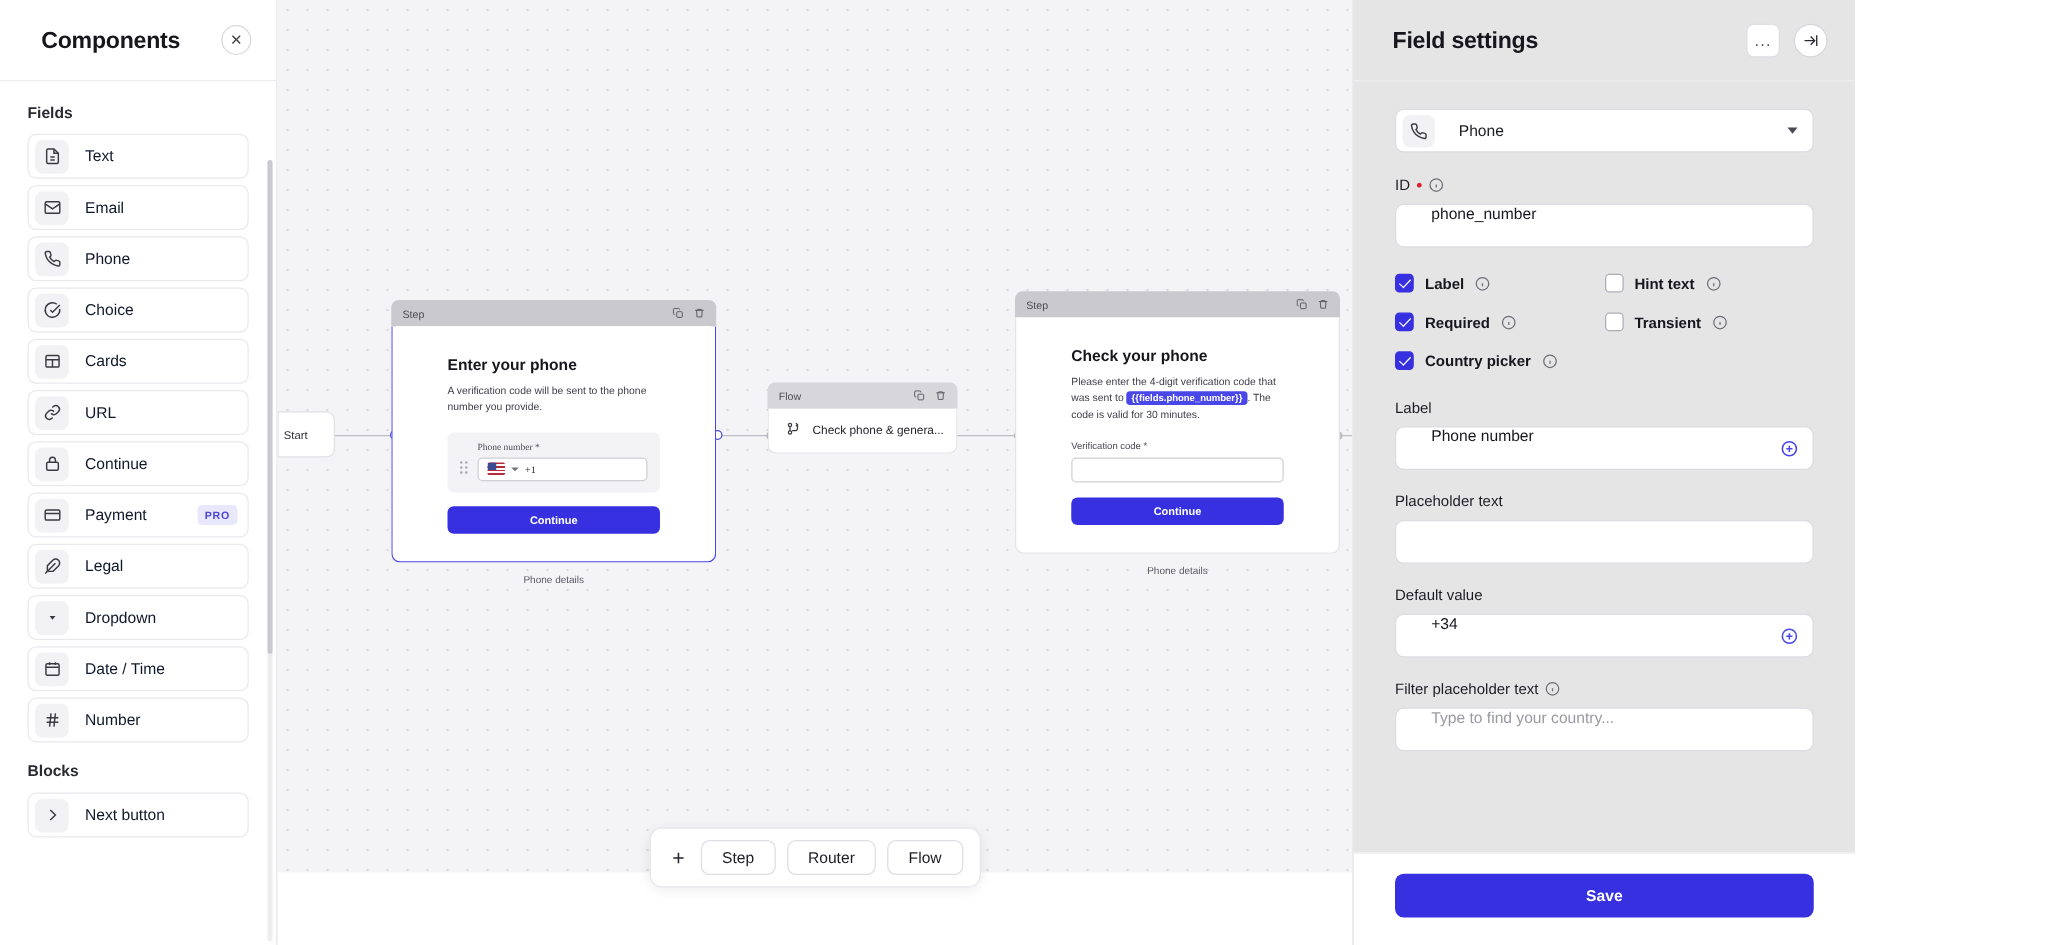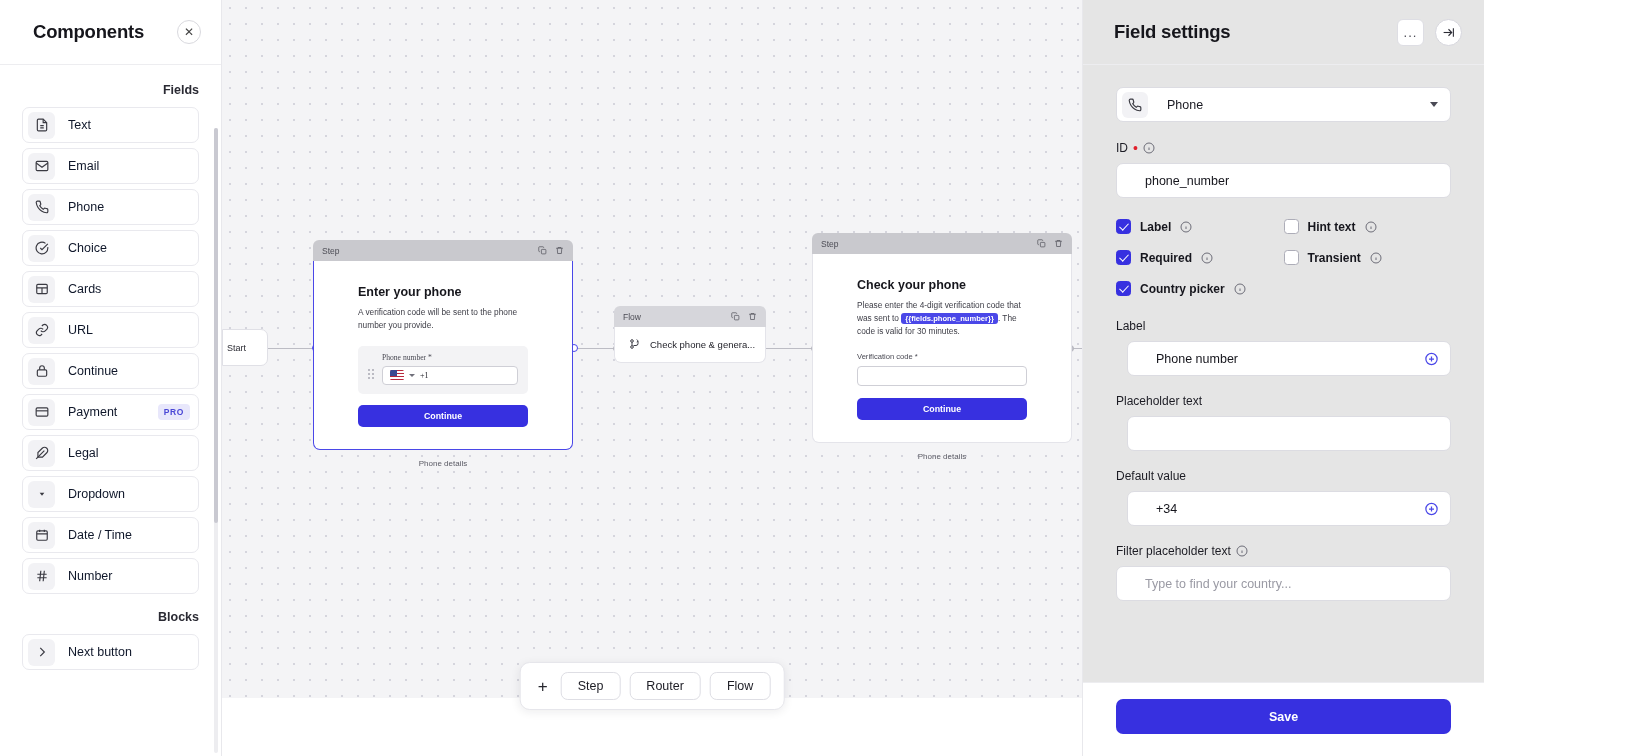--- a/index.html
+++ b/index.html
@@ -34,22 +34,21 @@
     color: #444; font-size: 12px; cursor: pointer;
   }
   .sb-scroll {
     position: relative;
     height: 691px;
     padding: 18px 22px 0 22px;
     overflow: hidden;
   }
   .sb-group-title {
     font-size: 12.5px; font-weight: 700; color: #2a2a33;
-    margin: 0 0 10px 24px;
-    text-align: right;
+    margin: 0 0 10px 0;
   }
   .sb-item {
     display: flex; align-items: center;
     height: 36px; margin-bottom: 5px;
     border: 1px solid #e9e9ee; border-radius: 7px;
     background: #fff; padding: 0 8px 0 5px;
     cursor: pointer;
   }
   .sb-ico {
     width: 27px; height: 27px; border-radius: 6px;
@@ -261,21 +260,21 @@
   .type-name { font-size: 12.5px; color: #1a1a22; margin-left: 19px; flex: 1; }
   .caret { width: 0; height: 0; border-left: 4.5px solid transparent; border-right: 4.5px solid transparent; border-top: 5px solid #4a4a55; }
 
   .f-label { font-size: 12px; color: #1c1c24; display: flex; align-items: center; gap: 5px; margin-bottom: 8px; }
   .req-star { color: #e0202c; font-size: 14px; line-height: 1; }
   .info-ico { width: 12px; height: 12px; color: #6d6d78; flex: 0 0 12px; }
   .info-ico svg { width: 12px; height: 12px; display: block; }
 
   .inp {
     height: 35px; border: 1px solid #dcdce2; border-radius: 7px;
-    display: flex; align-items: center; padding: 0 28px;
+    display: flex; padding: 0 28px;
     font-size: 12.5px; color: #15151c; background: #fff;
     position: relative;
   }
   .inp .ph { color: #9a9aa4; }
   .inp-plus {
     position: absolute; right: 11px; top: 50%; transform: translateY(-50%);
     width: 15px; height: 15px; color: #4a47e8; cursor: pointer;
   }
   .inp-plus svg { width: 15px; height: 15px; display: block; }
 
@@ -290,21 +289,21 @@
     flex: 0 0 15px; cursor: pointer;
   }
   .cb.on { background: #3730e0; border-color: #3730e0; }
   .cb.on::after {
     content: ""; width: 4px; height: 7.5px;
     border: solid #fff; border-width: 0 1.8px 1.8px 0;
     transform: rotate(43deg) translate(0px, -1px);
   }
   .check-label { font-size: 12px; color: #16161d; font-weight: 600; }
 
-  .mb18 { margin-bottom: 18px; margin-left: 11px; }
+  .mb18 { margin-bottom: 18px; }
 
   .p-footer {
     flex: 0 0 auto;
     border-top: 1px solid #ededf0;
     padding: 16px 33px 22px 33px;
     background: #fff;
   }
   .save-btn {
     width: 100%; height: 35px; background: #3730e0;
     border: none; border-radius: 7px; color: #fff;

